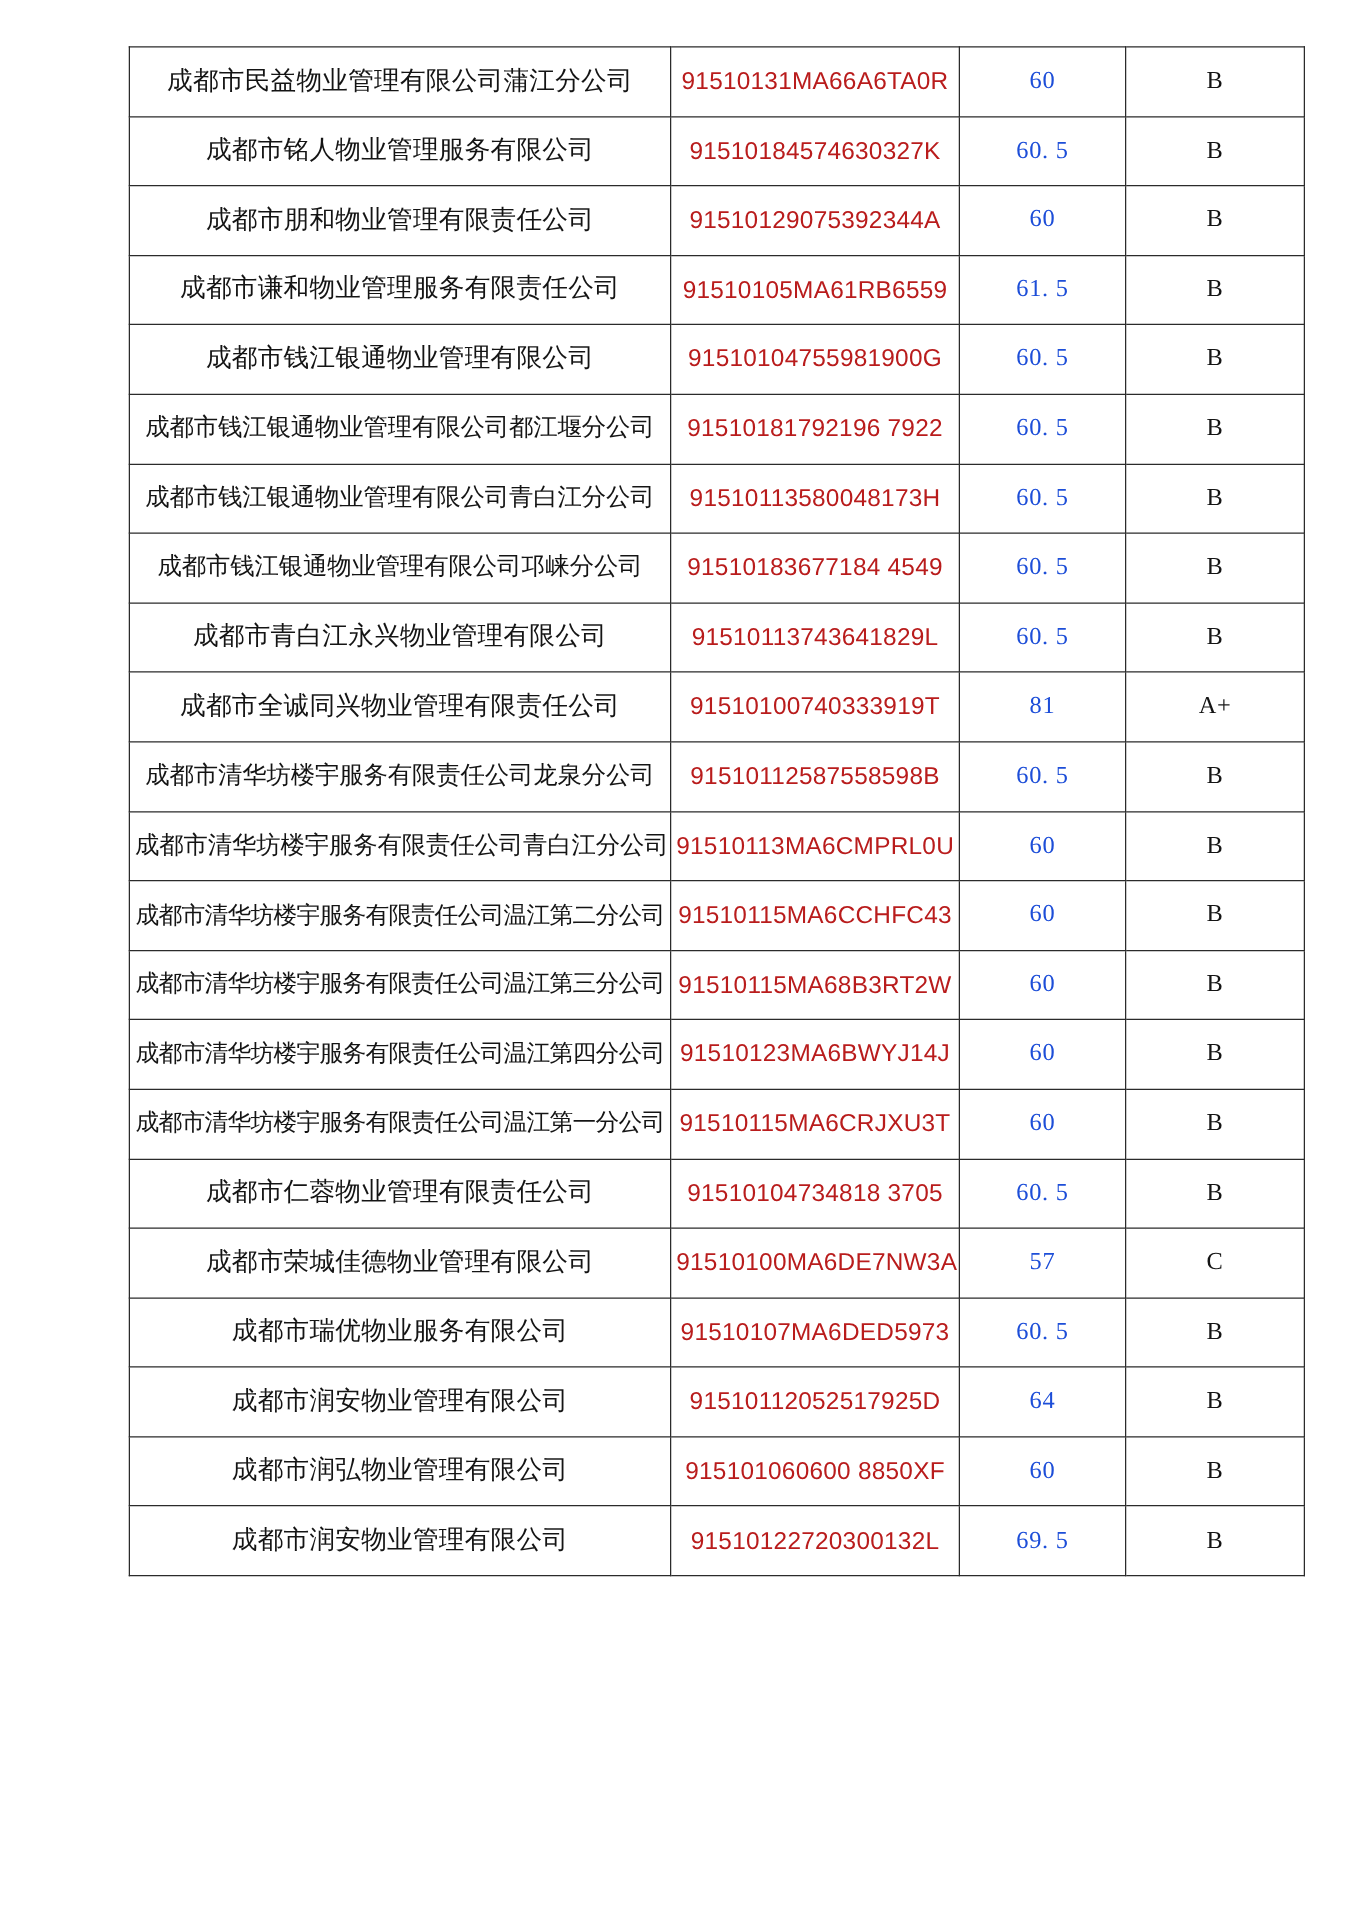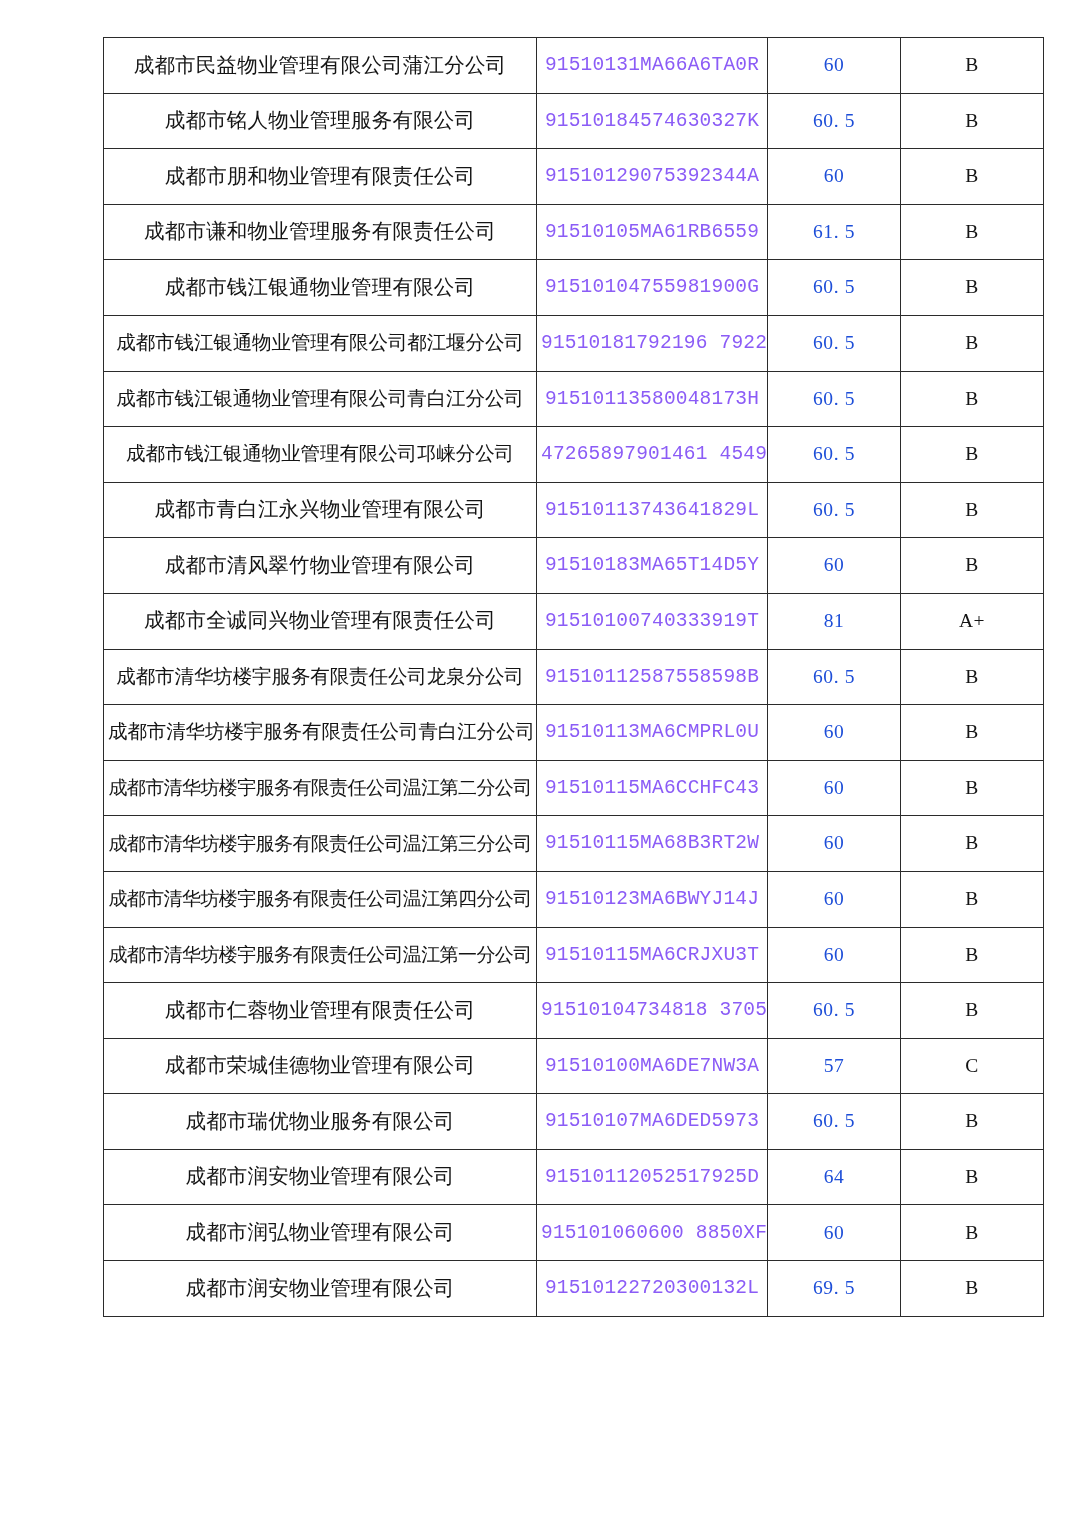--- a/index.html
+++ b/index.html
@@ -66,25 +66,25 @@
     font-size: 19.5px;
     letter-spacing: -0.1px;
   }
   td.cell-name.xlong {
     font-size: 19px;
     letter-spacing: -0.6px;
     margin-left: 28px;
   }
 
   td.cell-code {
-    font-family: Liberation Mono, monospace;
+    font-family: Liberation Sans, sans-serif;
     font-size: 19.5px;
     letter-spacing: 0.2px;
     white-space: nowrap;
-    color: #8b5cf6;
+    color: #b91c1c;
   }
 
   td.cell-score {
     font-family: "Liberation Serif", "DejaVu Serif", serif;
     font-size: 19.5px;
     letter-spacing: 0.6px;
     color: #1d4ed8;
   }
 
   td.cell-grade {
@@ -144,34 +144,28 @@
             <td class="cell-grade">B</td>
           </tr>
           <tr>
             <td class="cell-name long">成都市钱江银通物业管理有限公司青白江分公司</td>
             <td class="cell-code">91510113580048173H</td>
             <td class="cell-score">60. 5</td>
             <td class="cell-grade">B</td>
           </tr>
           <tr>
             <td class="cell-name long">成都市钱江银通物业管理有限公司邛崃分公司</td>
-            <td class="cell-code">47265897901461 4549</td>
+            <td class="cell-code">91510183677184 4549</td>
             <td class="cell-score">60. 5</td>
             <td class="cell-grade">B</td>
           </tr>
           <tr>
             <td class="cell-name">成都市青白江永兴物业管理有限公司</td>
             <td class="cell-code">91510113743641829L</td>
             <td class="cell-score">60. 5</td>
-            <td class="cell-grade">B</td>
-          </tr>
-          <tr>
-            <td class="cell-name">成都市清风翠竹物业管理有限公司</td>
-            <td class="cell-code">91510183MA65T14D5Y</td>
-            <td class="cell-score">60</td>
             <td class="cell-grade">B</td>
           </tr>
           <tr>
             <td class="cell-name">成都市全诚同兴物业管理有限责任公司</td>
             <td class="cell-code">91510100740333919T</td>
             <td class="cell-score">81</td>
             <td class="cell-grade">A+</td>
           </tr>
           <tr>
             <td class="cell-name long">成都市清华坊楼宇服务有限责任公司龙泉分公司</td>

